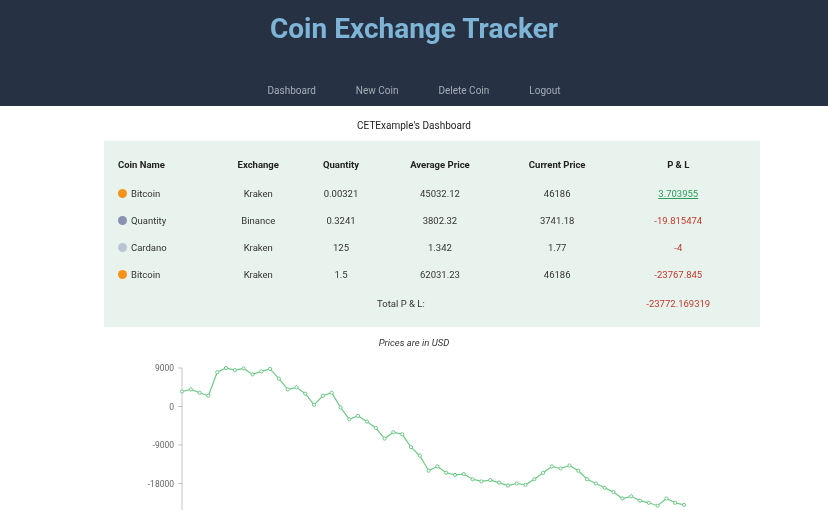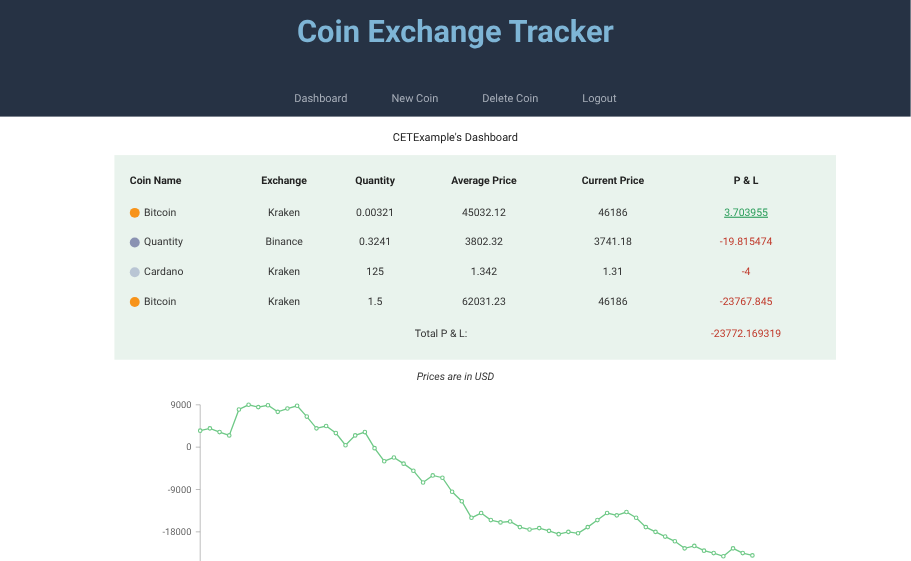--- a/index.html
+++ b/index.html
@@ -144,21 +144,21 @@
           <tr>
             <td>
               <div class="coin-cell">
                 <span class="coin-icon" style="background:#b9c5d4"></span>
                 <span>Cardano</span>
               </div>
             </td>
             <td>Kraken</td>
             <td>125</td>
             <td>1.342</td>
-            <td>1.31</td>
+            <td>1.77</td>
             <td class="pnl-neg">-4</td>
           </tr>
           <tr>
             <td>
               <div class="coin-cell">
                 <span class="coin-icon" style="background:#f7931a"></span>
                 <span>Bitcoin</span>
               </div>
             </td>
             <td>Kraken</td>

